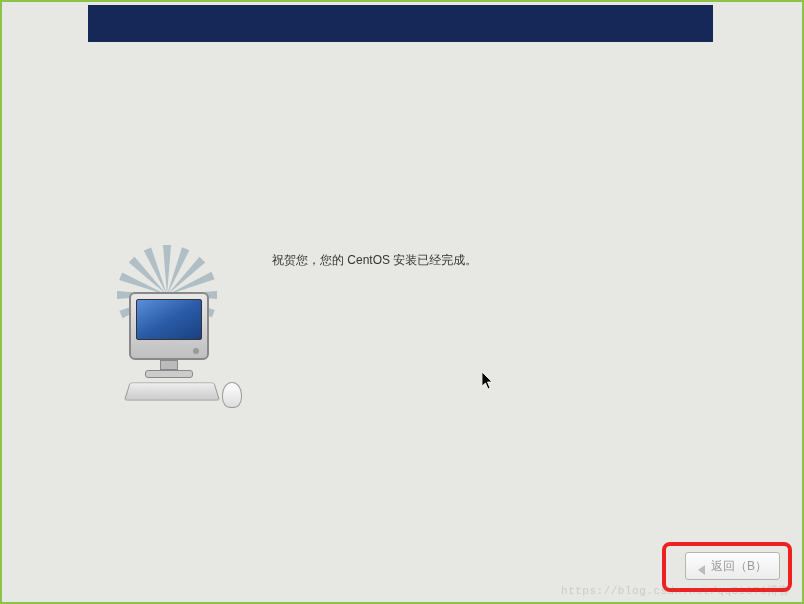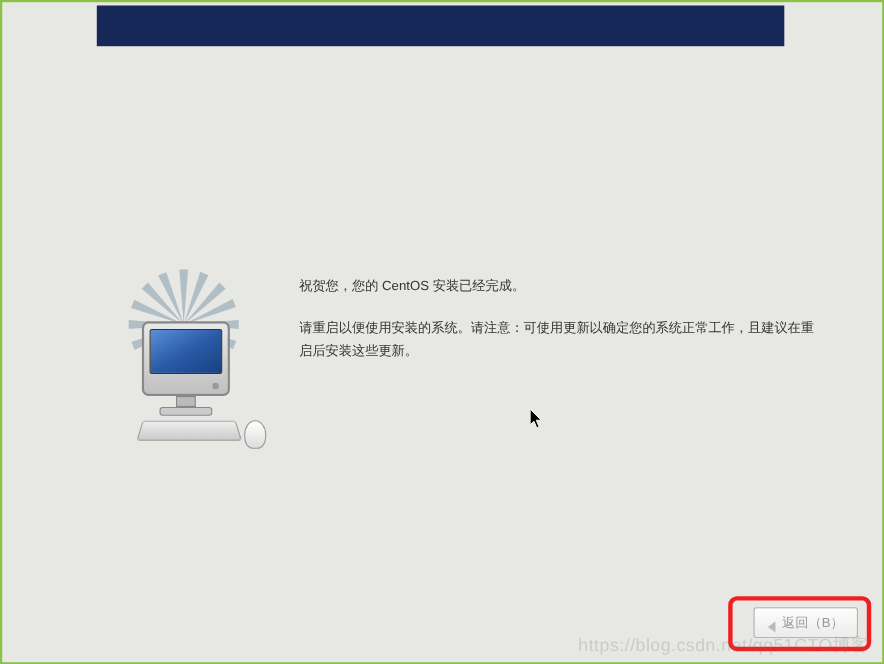--- a/index.html
+++ b/index.html
@@ -179,22 +179,23 @@
       height: 50px;
       border: 4px solid #f02020;
       border-radius: 8px;
       pointer-events: none;
     }
     .watermark {
       position: absolute;
       bottom: 4px;
       right: 12px;
       color: rgba(120,120,120,0.25);
-      font-size: 16px;
+      font-size: 11px;
       letter-spacing: 0.5px;
+      font-family: Liberation Mono, monospace;
     }
   </style>
 </head>
 <body>
 
 <div class="header-bar"></div>
 
 <div class="content">
   <div class="computer-illustration">
     <div class="sunburst">
@@ -220,21 +221,20 @@
       <div class="monitor-btn"></div>
     </div>
     <div class="monitor-stand"></div>
     <div class="monitor-base"></div>
     <div class="keyboard"></div>
     <div class="mouse"></div>
   </div>
 
   <div class="text-area">
     <p class="congrats">祝贺您，您的 CentOS 安装已经完成。</p>
-    <p>请重启以便使用安装的系统。请注意：可使用更新以确定您的系统正常工作，且建议在重启后安装这些更新。</p>
   </div>
 </div>
 
 <div class="cursor">
   <svg width="14" height="18" viewBox="0 0 14 18">
     <path d="M0 0 L0 14 L3.5 11 L6 17 L8 16 L5.5 10 L10 10 Z" fill="#000" stroke="#fff" stroke-width="0.8"></path>
   </svg>
 </div>
 
 <div class="button-bar">

